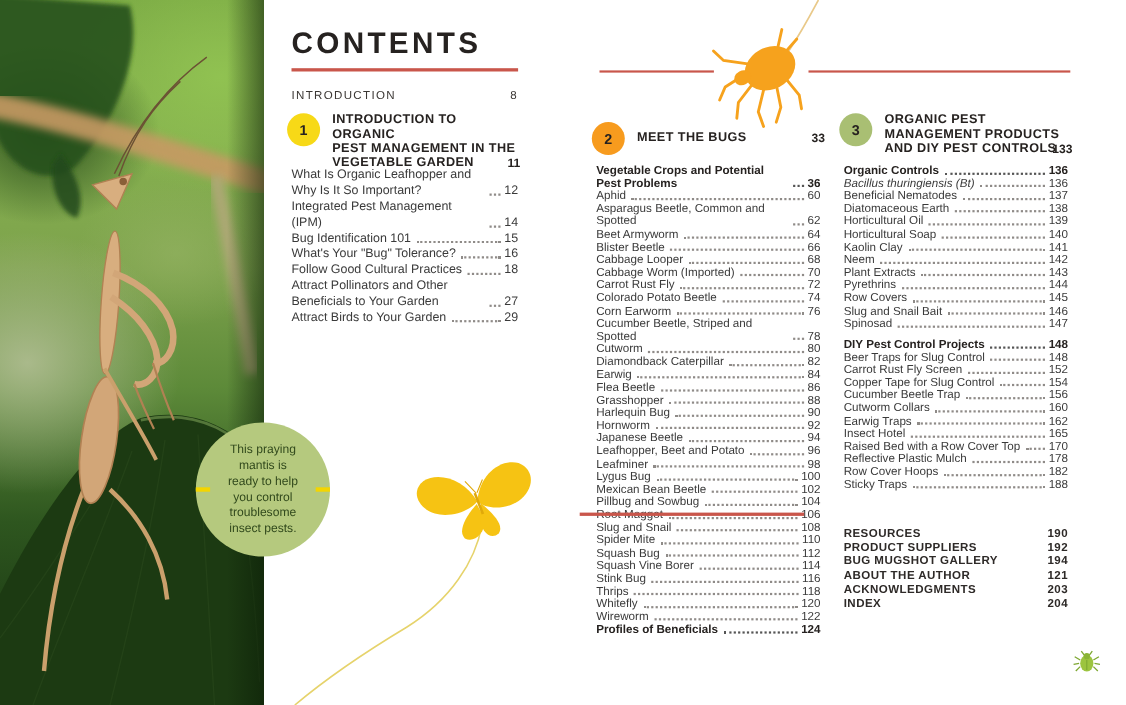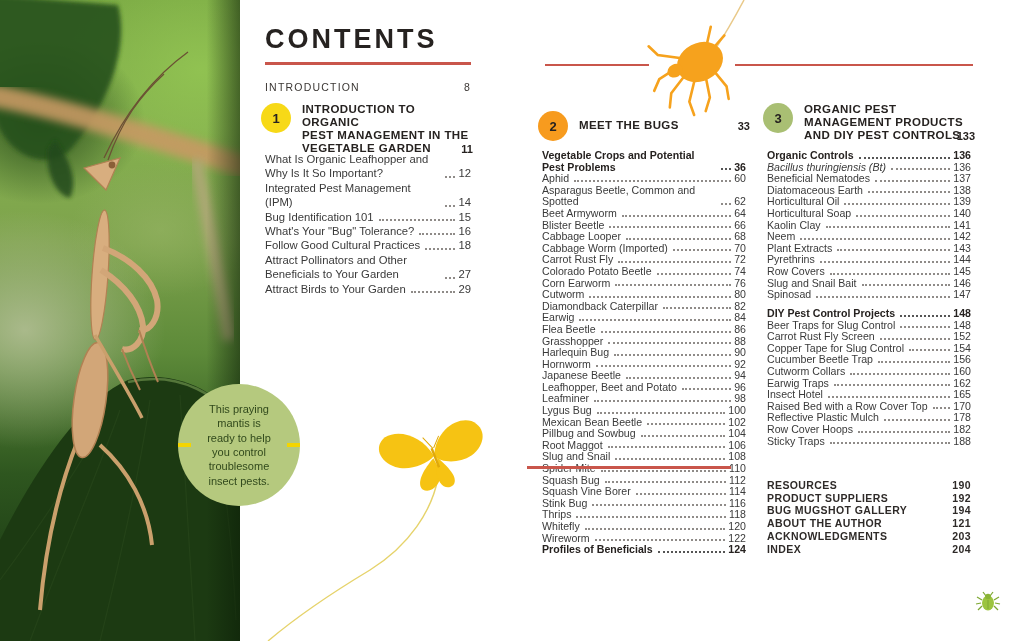--- a/index.html
+++ b/index.html
@@ -231,20 +231,25 @@
             <span class="lab">Colorado Potato Beetle</span>
             <span class="lead"></span>
             <span class="pg">74</span>
           </div>
           <div class="toc-row">
             <span class="lab">Corn Earworm</span>
             <span class="lead"></span>
             <span class="pg">76</span>
           </div>
           <div class="toc-row">
+            <span class="lab">Cucumber Beetle, Striped and Spotted</span>
+            <span class="lead"></span>
+            <span class="pg">78</span>
+          </div>
+          <div class="toc-row">
             <span class="lab">Cutworm</span>
             <span class="lead"></span>
             <span class="pg">80</span>
           </div>
           <div class="toc-row">
             <span class="lab">Diamondback Caterpillar</span>
             <span class="lead"></span>
             <span class="pg">82</span>
           </div>
           <div class="toc-row">

